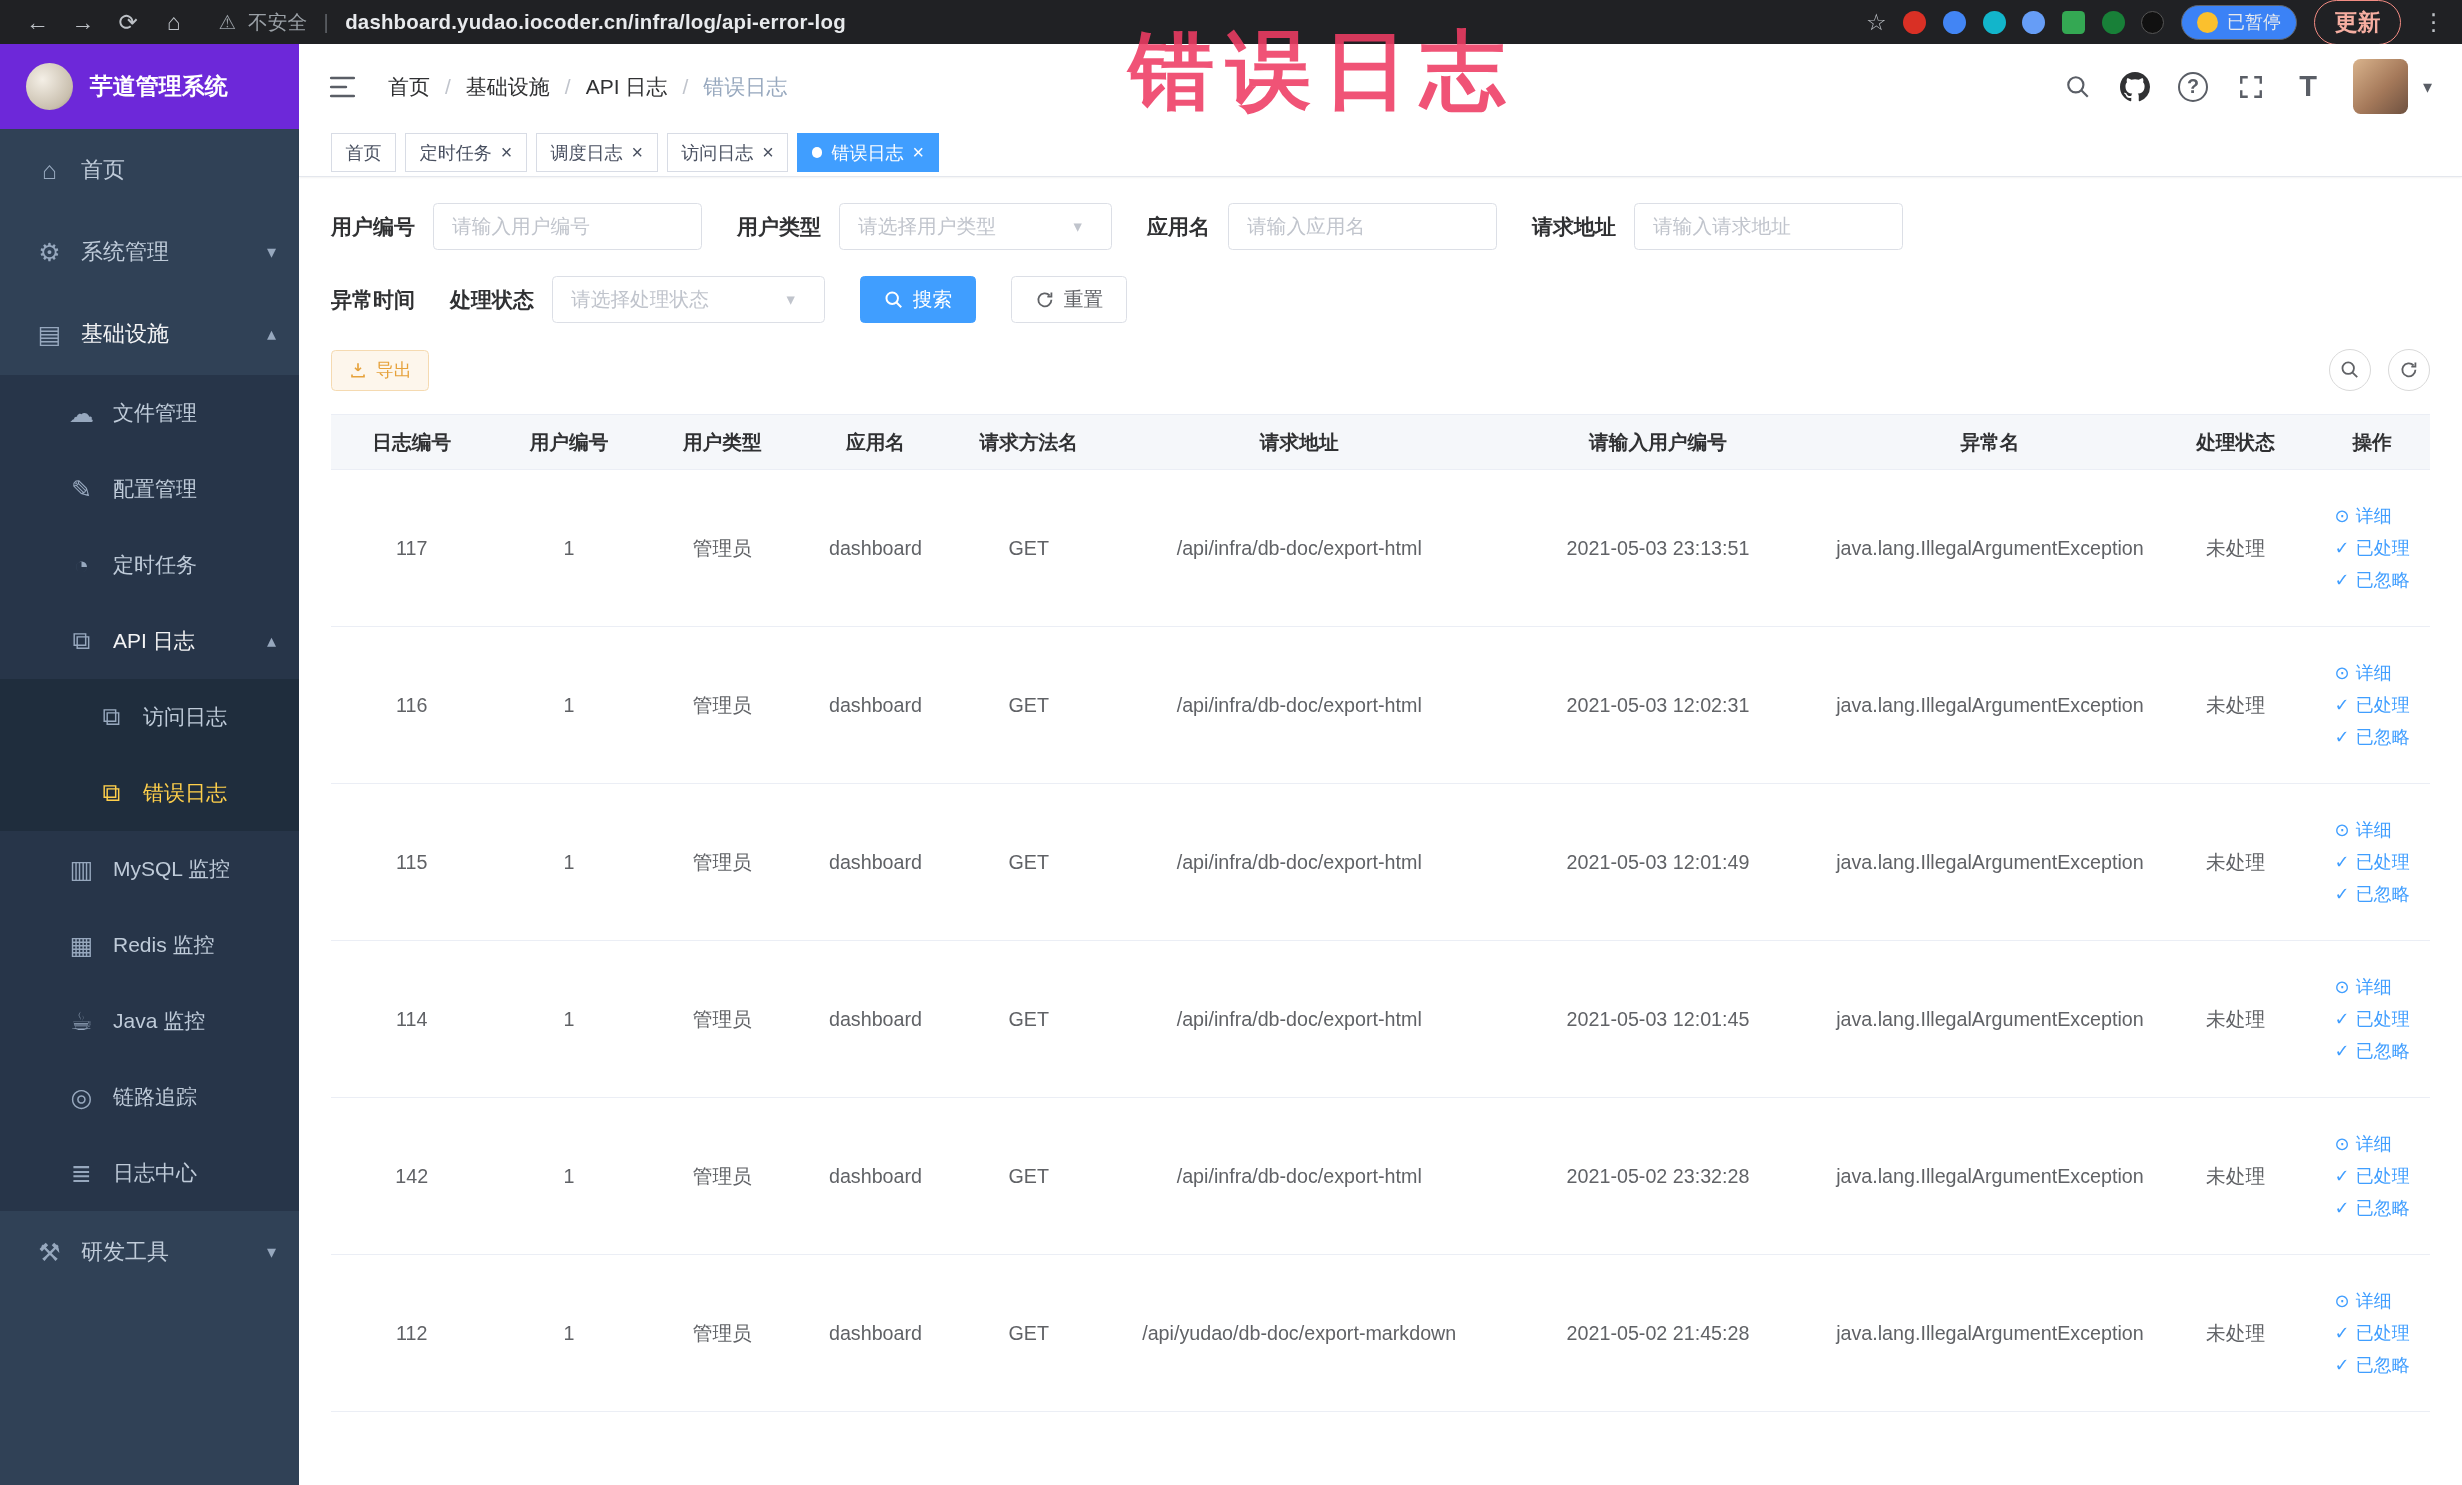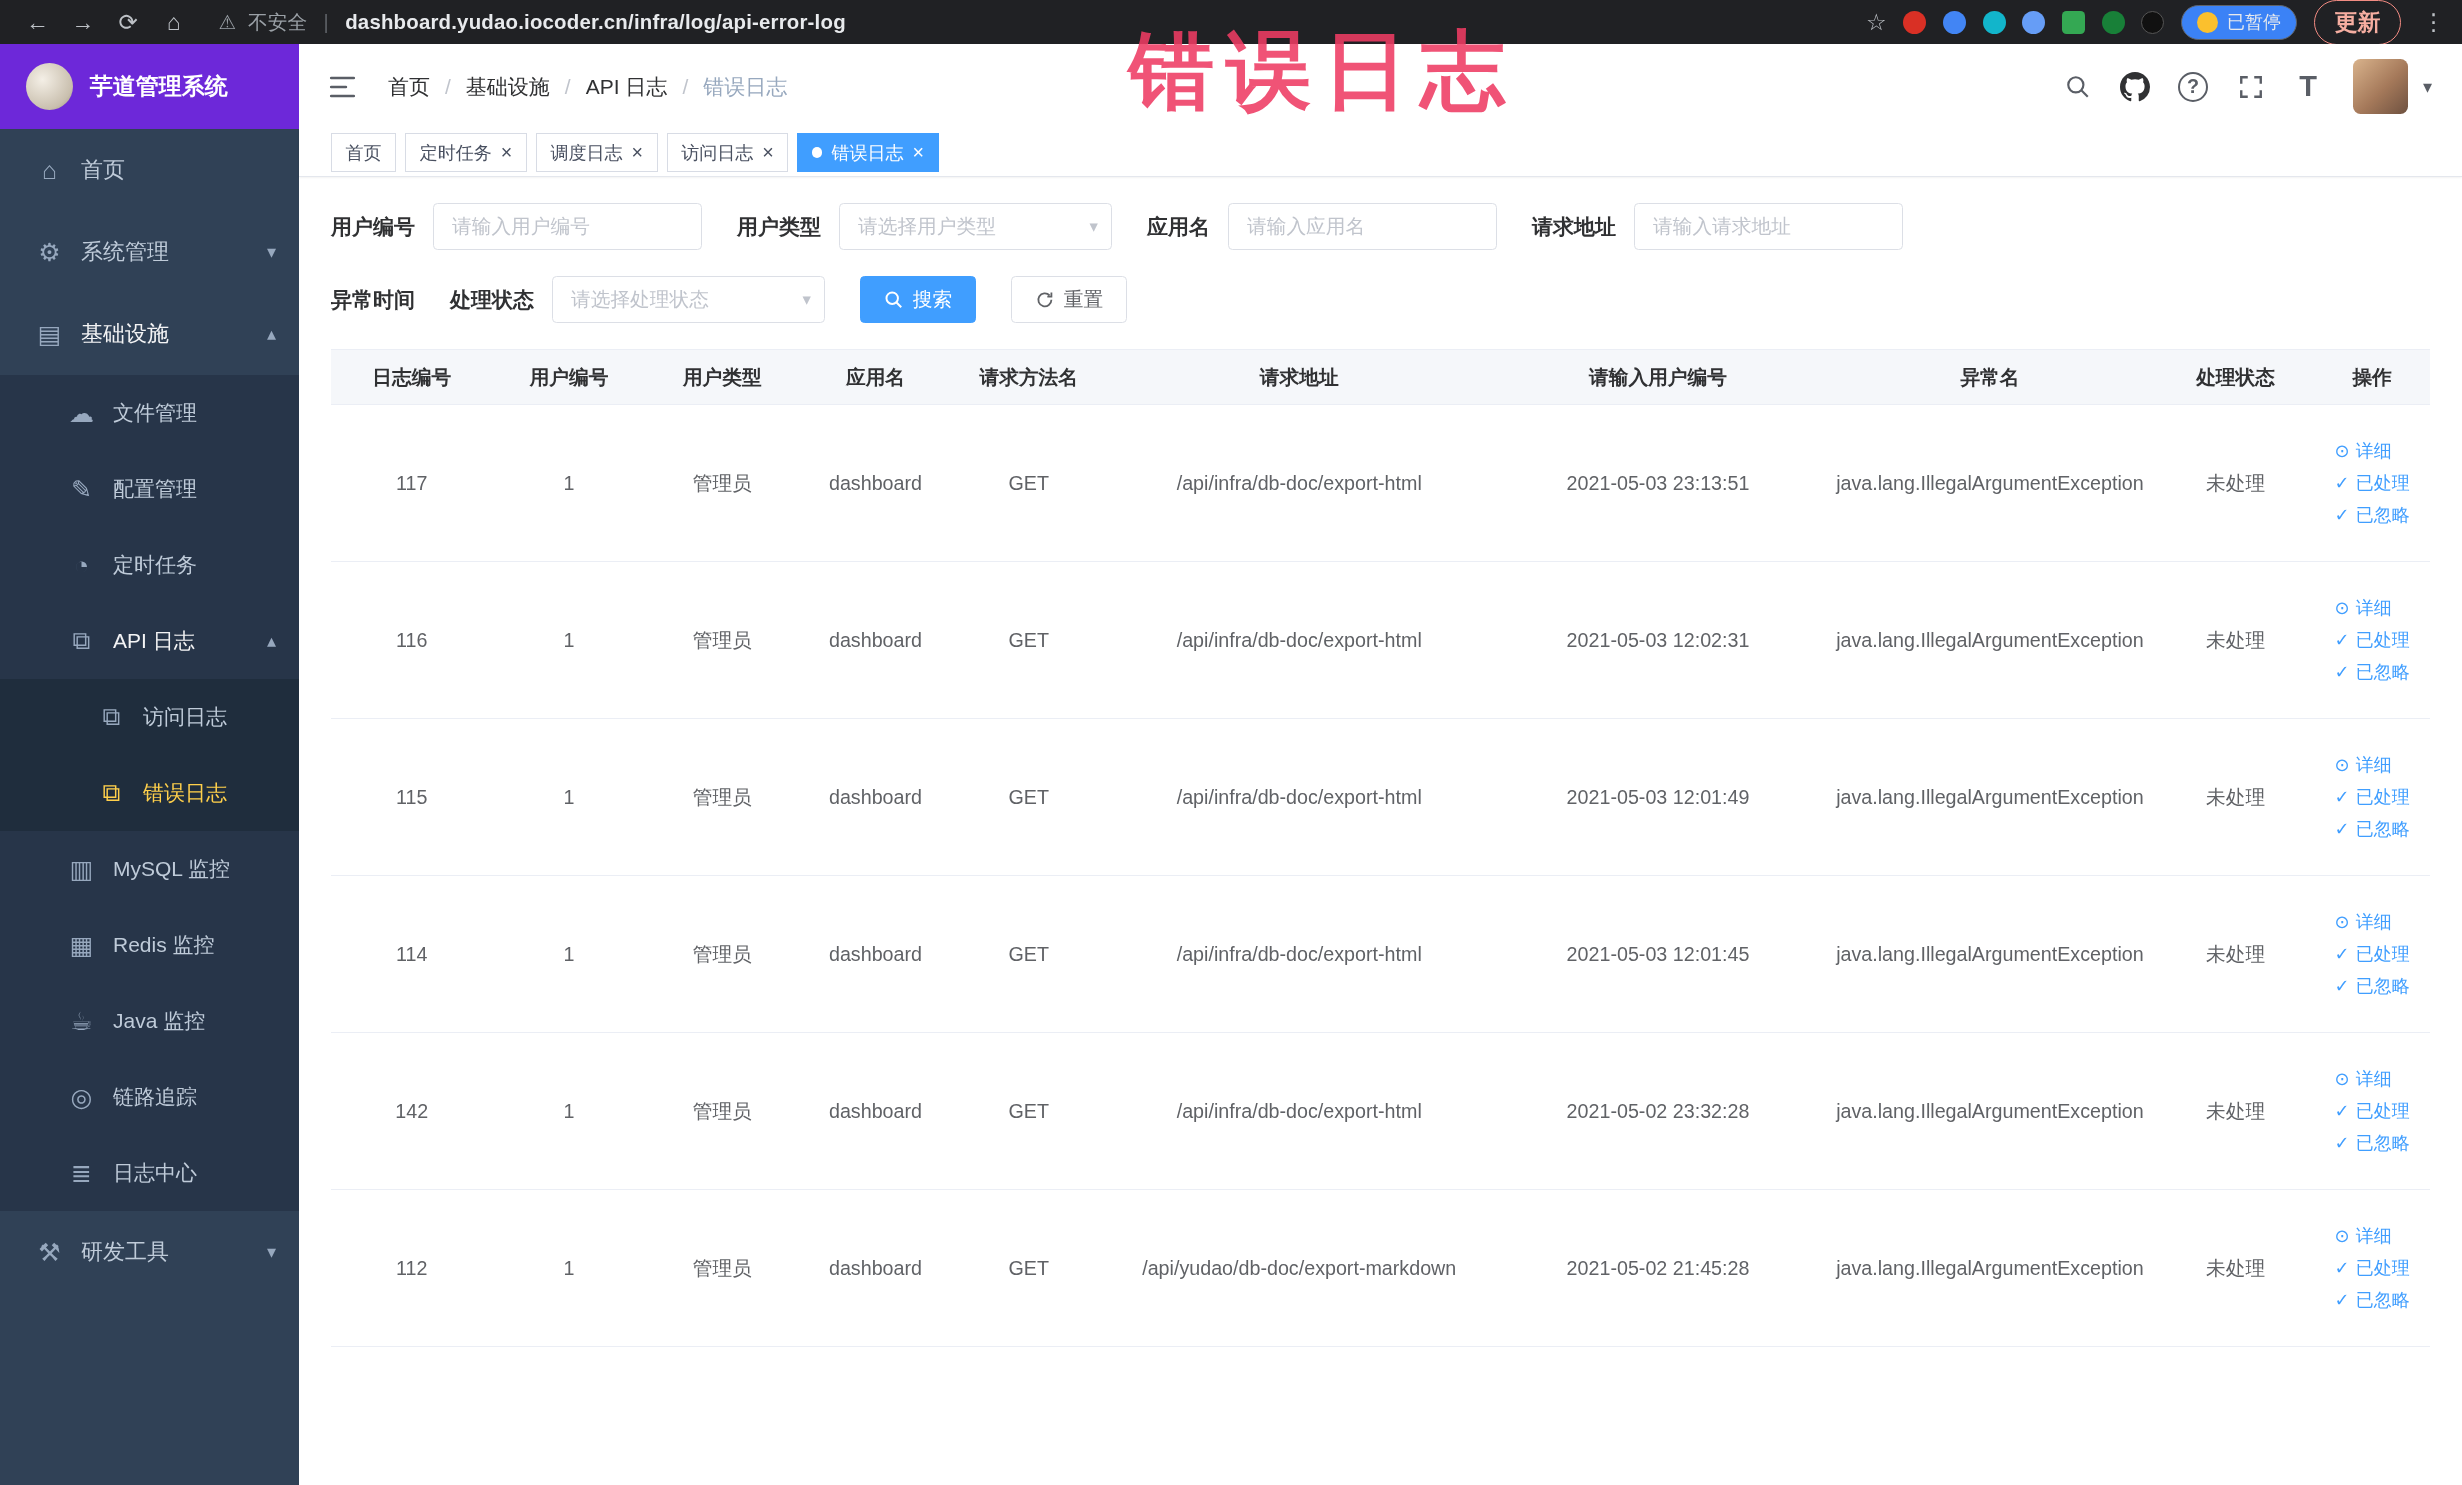--- a/index.html
+++ b/index.html
@@ -57,21 +57,21 @@
   .tag .close{font-size:19.7px;line-height:1}
   .tag.active{background:#409eff;border-color:#409eff;color:#fff}
   .tag .dot{width:10.6px;height:10.6px;border-radius:50%;background:#fff}
   
   .content{flex:1;padding:26px 32px 0;overflow:hidden}
   .filter-row{display:flex;align-items:center;gap:35px;margin-bottom:26px}
   .ffield{display:flex;align-items:center;gap:18px}
   .flabel{font-size:21px;font-weight:700;color:#303133;white-space:nowrap}
   .finput{height:47px;border:0.8px solid #dcdfe6;border-radius:4.5px;padding:0 18px;font-size:19.7px;color:#606266;width:269px;background:#fff;outline:none}
   .finput::placeholder{color:#c0c4cc}
-  .fselect{height:47px;border:0.8px solid #dcdfe6;border-radius:4.5px;padding:0 13px 0 18px;width:273px;display:flex;align-items:center;justify-content:space-between;background:#fff}
+  .fselect{height:47px;border:0.8px solid #dcdfe6;border-radius:4.5px;padding:0 29px 0 18px;width:273px;display:flex;align-items:center;justify-content:space-between;background:#fff}
   .ph{color:#c0c4cc;font-size:19.7px}
   .sel-caret{color:#c0c4cc;font-size:16.7px}
   .date-range{height:47px;border:0.8px solid #dcdfe6;border-radius:4.5px;padding:0 16.7px;width:360px;display:flex;align-items:center;gap:15px;background:#fff}
   .btn{height:47px;padding:0 23px;border-radius:4.5px;font-size:19.7px;display:inline-flex;align-items:center;gap:9px;border:0.8px solid #dcdfe6;background:#fff;color:#606266;cursor:pointer}
   .btn-primary{background:#409eff;border-color:#409eff;color:#fff}
   .btn-export{height:41px;padding:0 16.7px;font-size:18px;background:#fdf6ec;border-color:#f5dab1;color:#e6a23c;border-radius:4.5px}
   .toolbar{display:flex;align-items:center;margin-bottom:23px}
   .toolbar-right{margin-left:auto;display:flex;gap:16.7px}
   .circle-btn{width:42px;height:42px;border-radius:50%;border:0.8px solid #d9d9d9;background:#fff;display:flex;align-items:center;justify-content:center;color:#606266;cursor:pointer}
   
@@ -305,20 +305,41 @@
           <span>搜索</span>
         </button>
         <button class="btn">
           <svg width="19.7" height="19.7" viewBox="0 0 24 24" fill="none" stroke="#606266" stroke-width="2.2">
               <path d="M20 12a8 8 0 1 1-2.2-5.5M20 3v5h-5"></path>
             </svg>
           <span>重置</span>
         </button>
       </div>
 
+      <div class="toolbar">
+        <button class="btn btn-export">
+          <svg width="18" height="18" viewBox="0 0 24 24" fill="none" stroke="#e6a23c" stroke-width="2.2">
+              <path d="M12 3v10m0 0-4-4m4 4 4-4M4 18v3h16v-3"></path>
+            </svg>
+          <span>导出</span>
+        </button>
+        <div class="toolbar-right">
+          <span class="circle-btn">
+            <svg width="19.7" height="19.7" viewBox="0 0 24 24" fill="none" stroke="#606266" stroke-width="2.2">
+                <circle cx="10" cy="10" r="7"></circle>
+                <path d="M15.3 15.3 21 21"></path>
+              </svg>
+          </span>
+          <span class="circle-btn">
+            <svg width="19.7" height="19.7" viewBox="0 0 24 24" fill="none" stroke="#606266" stroke-width="2.2">
+                <path d="M20 12a8 8 0 1 1-2.2-5.5M20 3v5h-5"></path>
+              </svg>
+          </span>
+        </div>
+      </div>
 
       <table>
         <colgroup>
           <col style="width:159px">
             <col style="width:151px">
             <col style="width:151px">
             <col style="width:151px">
             <col style="width:151px">
           <col style="width:382px">
             <col style="width:325px">

